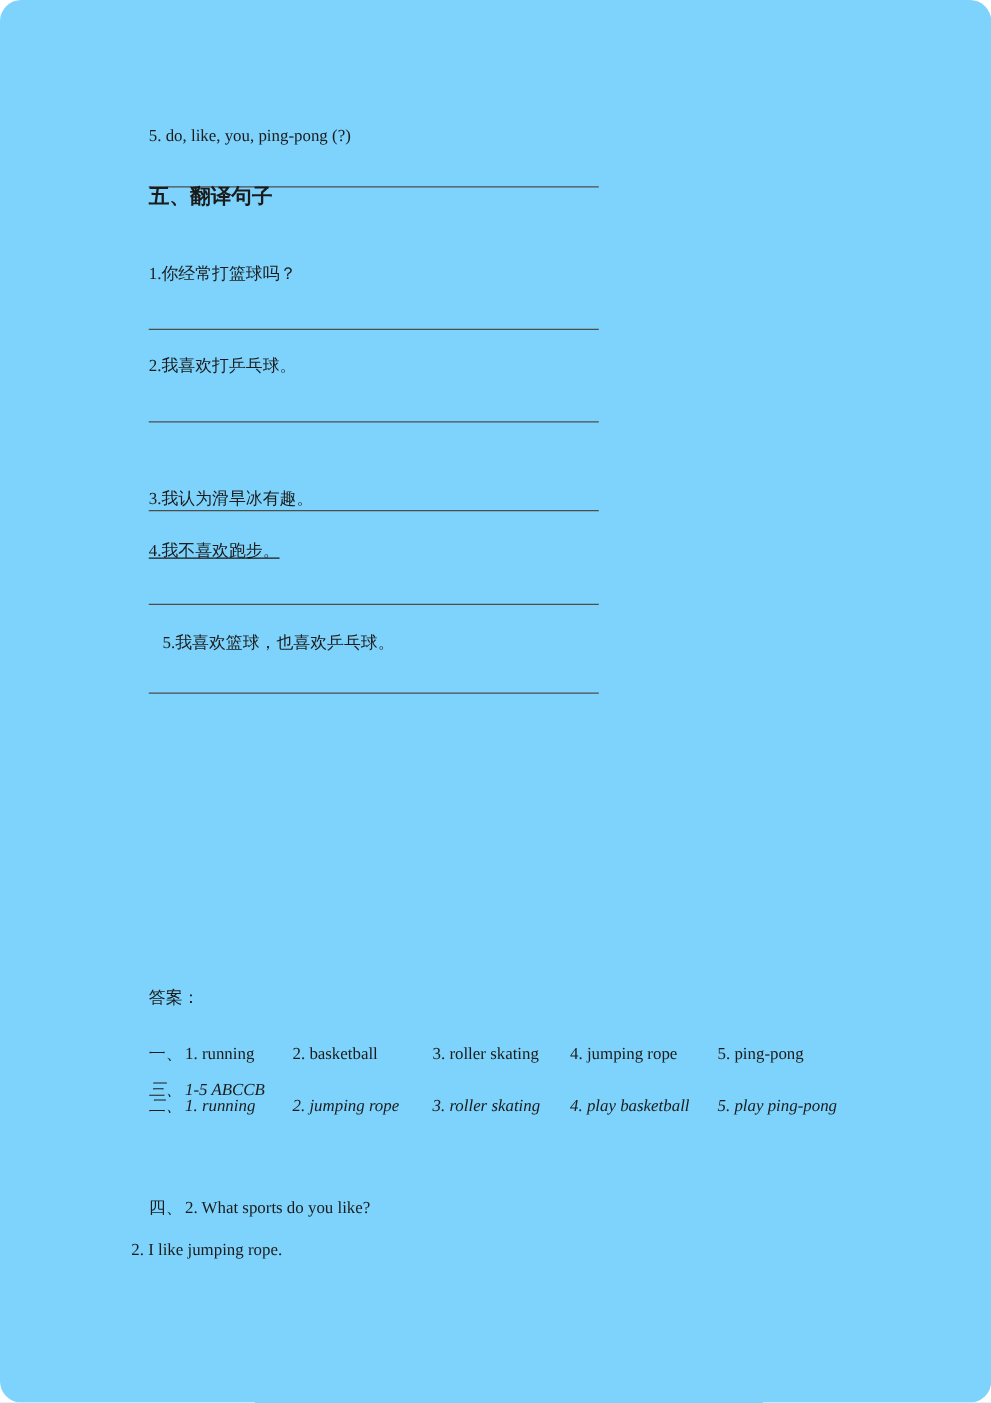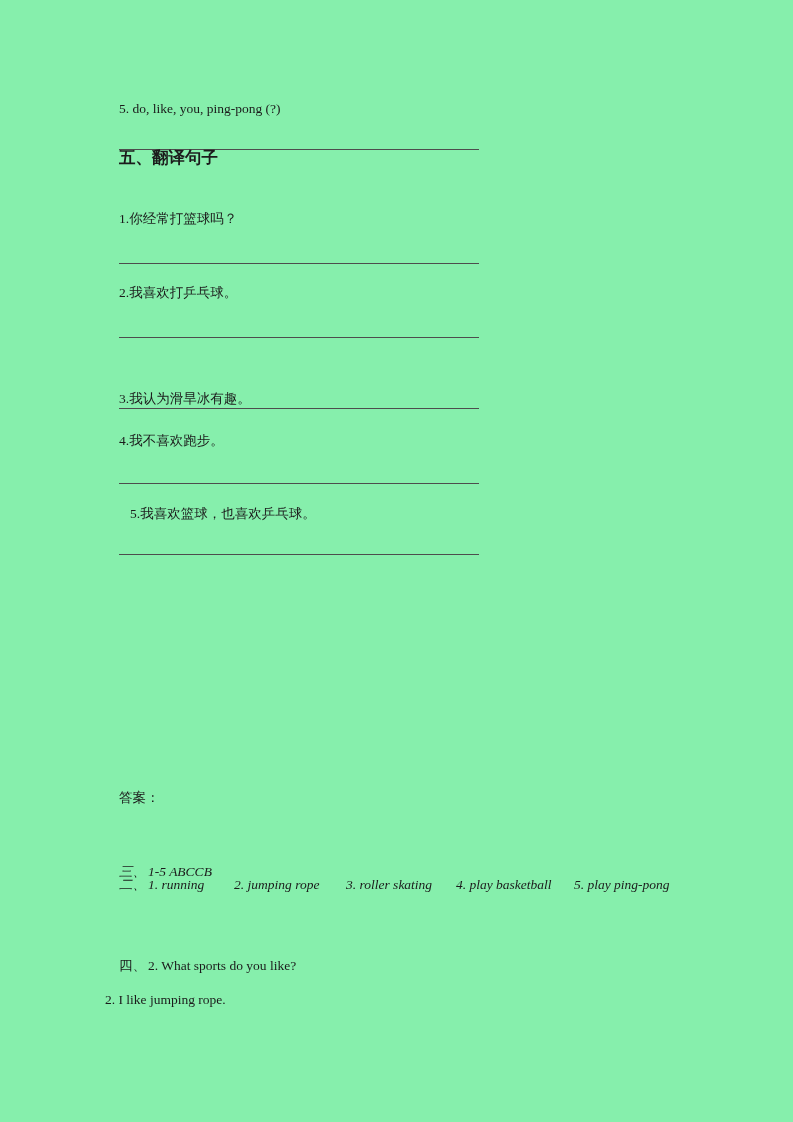--- a/index.html
+++ b/index.html
@@ -1,23 +1,24 @@
 <!DOCTYPE html>
 <html><head>
 <meta charset="utf-8">
 <style>
   html,body{margin:0;padding:0;background:#ffffff;}
   .page{
     position:relative;
     width:793px;
     height:1122px;
-    background:#86efac;
+    background:#7dd3fc;
     font-family:"Liberation Serif","DejaVu Serif",serif;
     color:#1b1b1b;
     overflow:hidden;
+    border-radius:17px;
   }
   .txt{
     position:absolute;
     left:119px;
     font-size:13.5px;
     line-height:1.15;
     white-space:nowrap;
   }
   .heading{
     position:absolute;
@@ -61,28 +62,31 @@
 
   <div class="txt" style="top:211px;">1.你经常打篮球吗？</div>
   <div class="wline" style="top:263px;"></div>
 
   <div class="txt" style="top:285px;">2.我喜欢打乒乓球。</div>
   <div class="wline" style="top:337px;"></div>
 
   <div class="txt" style="top:360px;margin-top:31px;">3.我认为滑旱冰有趣。</div>
   <div class="wline" style="top:408px;"></div>
 
-  <div class="txt" style="top:433px;">4.我不喜欢跑步。</div>
+  <div class="txt" style="top:433px;text-decoration:underline;">4.我不喜欢跑步。</div>
   <div class="wline" style="top:483px;"></div>
 
   <div class="txt" style="top:506px;margin-left:11px;">5.我喜欢篮球，也喜欢乒乓球。</div>
   <div class="wline" style="top:554px;"></div>
 
   <div class="txt" style="top:790px;">答案：</div>
 
+  <div class="ans-row" style="top:835px;">
+    <span class="pfx">一、</span><span class="c1">1. running</span><span class="c2">2. basketball</span><span class="c3">3. roller skating</span><span class="c4">4. jumping rope</span><span class="c5">5. ping-pong</span>
+  </div>
 
   <div class="ans-row" style="top:877px;font-style:italic;">
     <span class="pfx">二、</span><span class="c1">1. running</span><span class="c2">2. jumping rope</span><span class="c3">3. roller skating</span><span class="c4">4. play basketball</span><span class="c5">5. play ping-pong</span>
   </div>
 
   <div class="ans-row" style="top:864px;font-style:italic;">
     <span class="pfx">三、</span><span class="c5">1-5 ABCCB</span>
   </div>
 
   <div class="ans-row" style="top:958px;">

